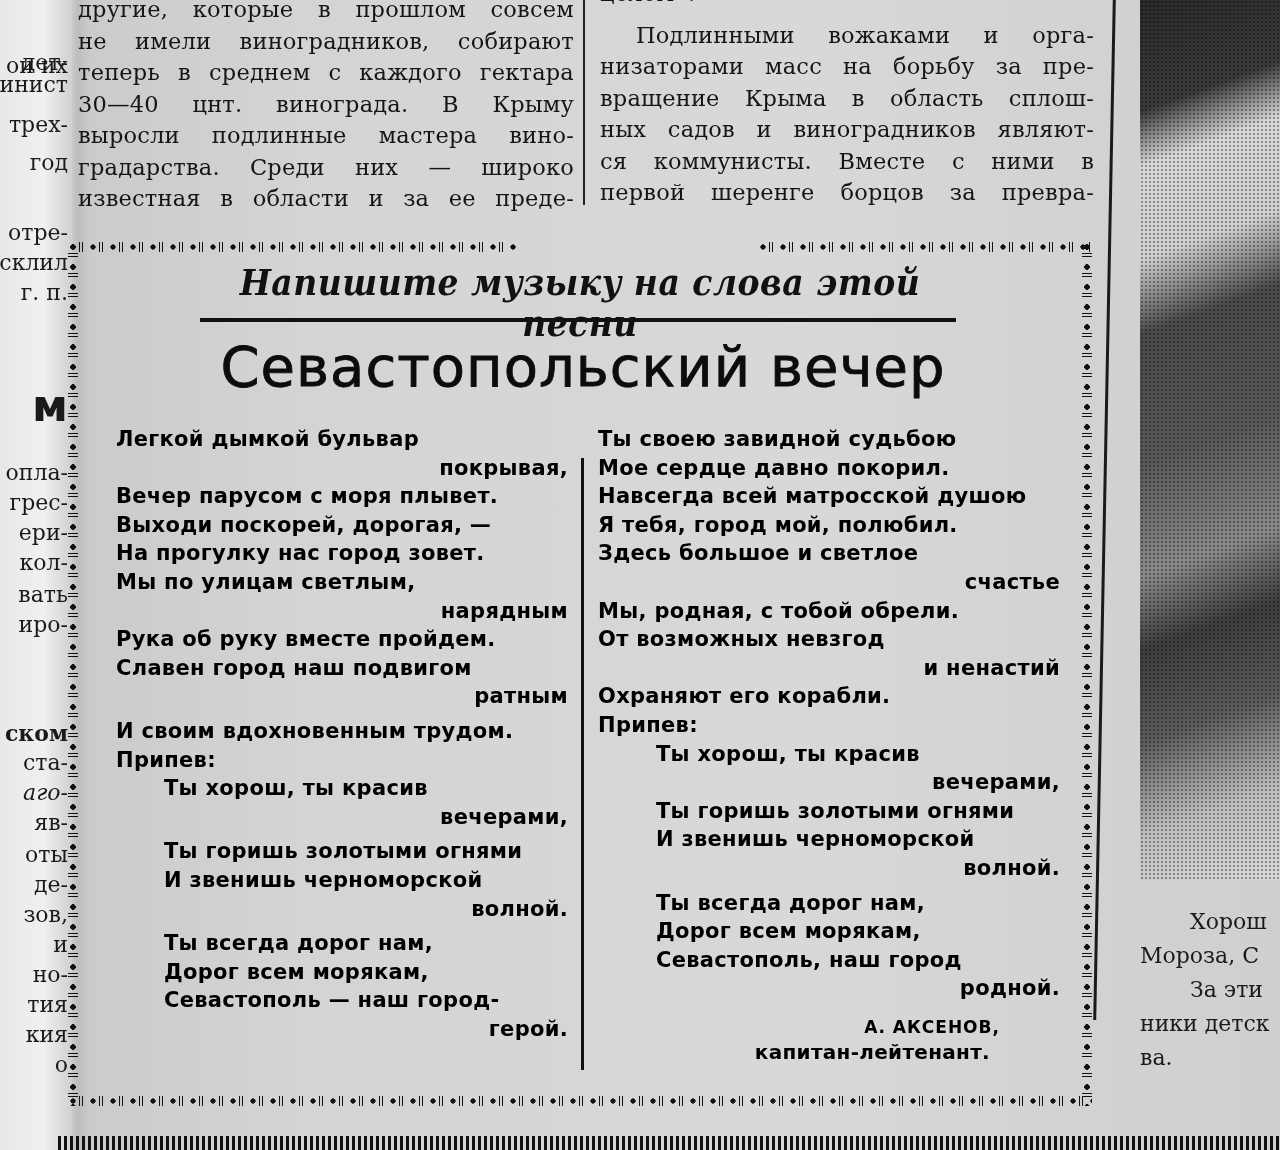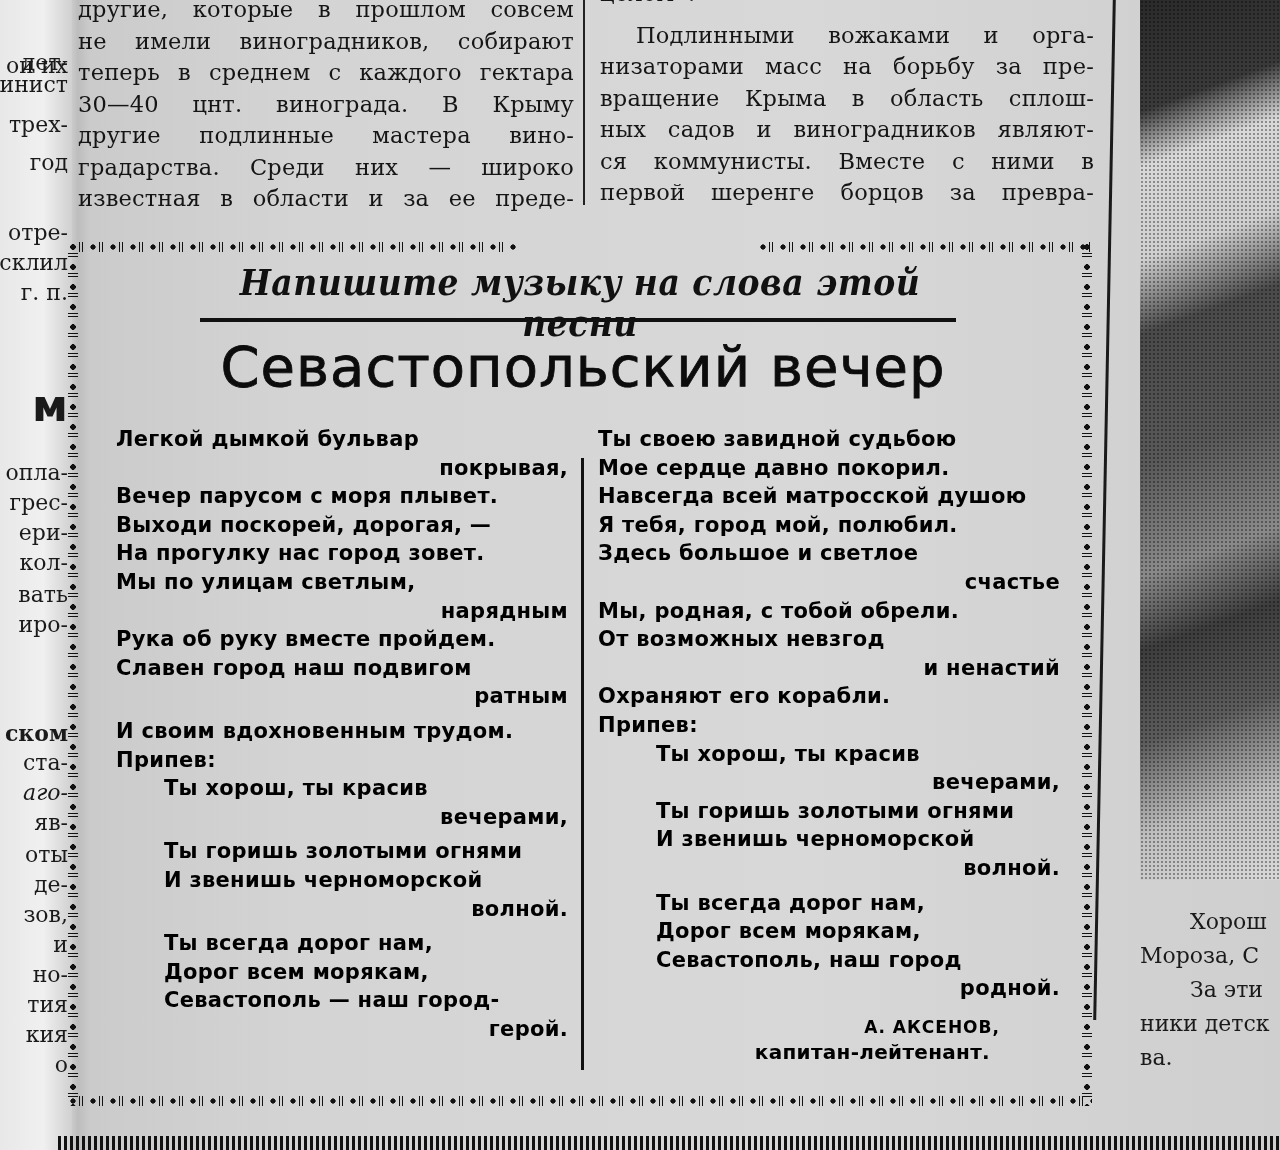--- a/index.html
+++ b/index.html
@@ -157,21 +157,21 @@
     <div class="frag" style="top: 992px;">тия</div>
     <div class="frag" style="top: 1022px;">кия</div>
     <div class="frag" style="top: 1052px;">о</div>
   </div>
 
 <div class="top-col left" id="topLeft">
     <span class="line">другие, которые в прошлом совсем</span>
     <span class="line">не имели виноградников, собирают</span>
     <span class="line">теперь в среднем с каждого гектара</span>
     <span class="line">30—40 цнт. винограда. В Крыму</span>
-    <span class="line">другие подлинные мастера вино-</span>
+    <span class="line">выросли подлинные мастера вино-</span>
     <span class="line">градарства. Среди них — широко</span>
     <span class="line">известная в области и за ее преде-</span>
   </div>
 <div class="col-rule"></div>
 <div class="top-col right" id="topRight">
     <span class="line" style="text-align-last: left; margin-bottom: 10px;">целом».</span>
     <span class="line" style="padding-left: 36px;">Подлинными вожаками и орга-</span>
     <span class="line">низаторами масс на борьбу за пре-</span>
     <span class="line">вращение Крыма в область сплош-</span>
     <span class="line">ных садов и виноградников являют-</span>

